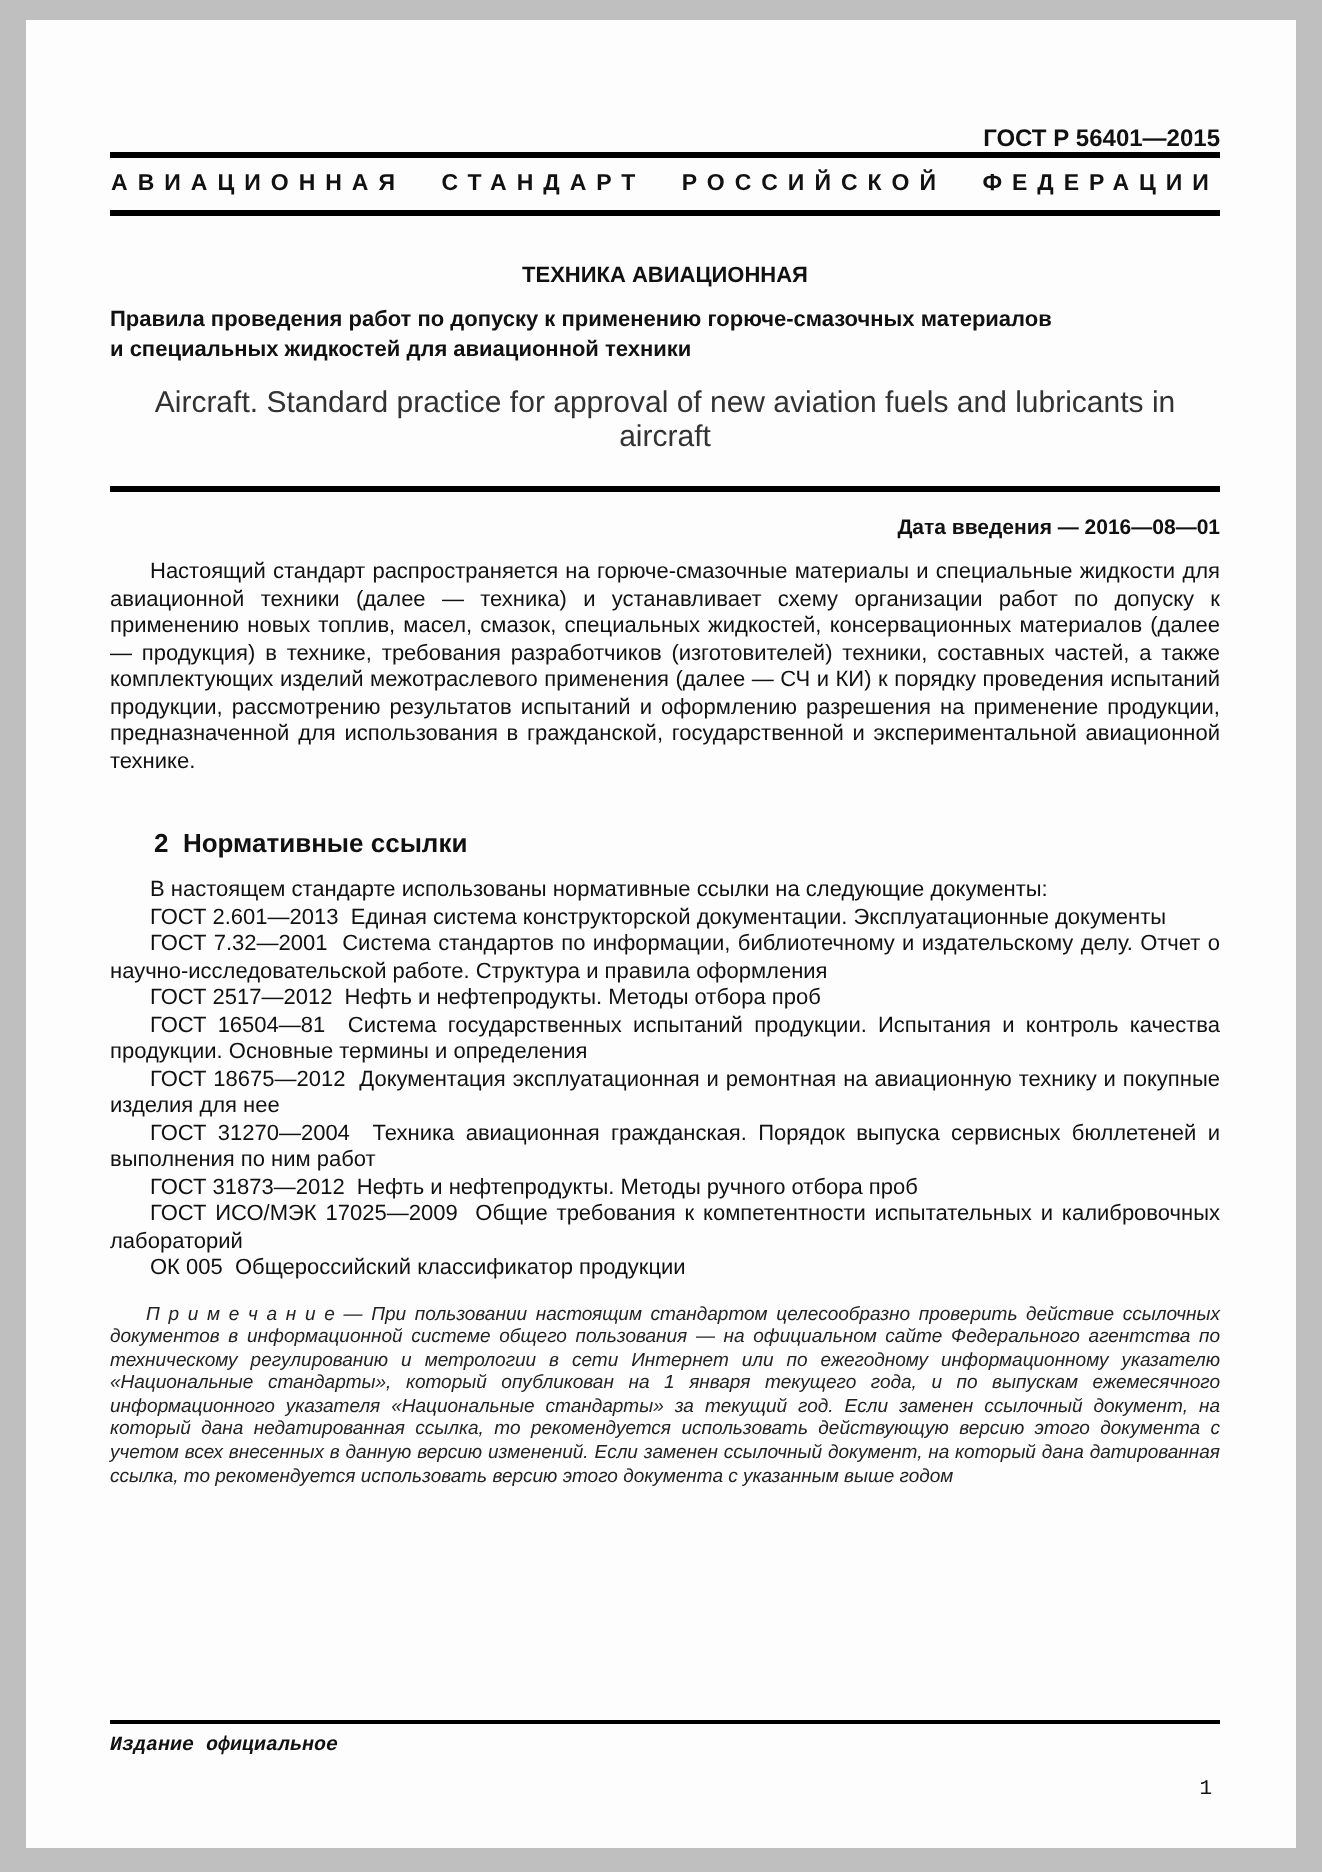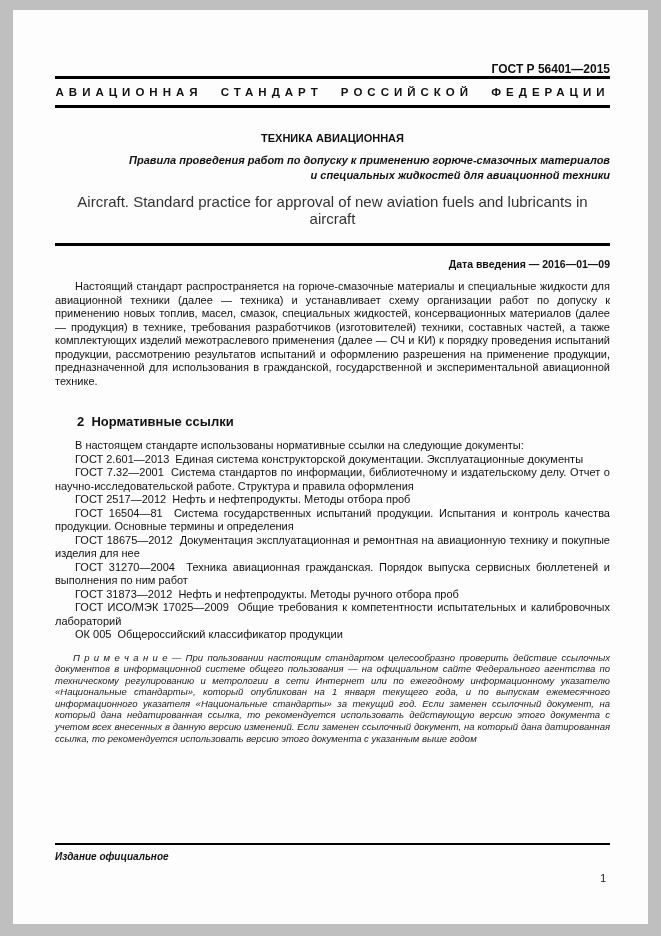--- a/index.html
+++ b/index.html
@@ -34,25 +34,24 @@
     white-space: nowrap;
   }
   .category {
     margin-top: 24px;
     text-align: center;
     font-weight: bold;
     font-size: 11px;
   }
   .doc-title {
     margin-top: 9px;
-    text-align: right;
+    text-align: left;
     font-weight: bold;
     font-size: 11px;
     line-height: 15px;
-    font-style: italic;
   }
   .doc-title-en {
     margin-top: 10px;
     text-align: center;
     font-size: 15px;
     color: #333;
   }
   .sep { margin-top: 16px; }
   .effective-date {
     margin-top: 12px;
@@ -92,21 +91,22 @@
     font-size: 9.5px;
     line-height: 11.6px;
     text-align: justify;
     text-indent: 18px;
     color: #222;
     font-style: italic;
   }
   .footer {
     position: absolute;
     left: 42px; right: 38px;
-    top: 833px;
+    top: 850px;
+    font-family: Liberation Mono, monospace;
   }
   .footer-rule { height: 1.5px; background: #000; }
   .edition-note {
     margin-top: 6px;
     font-weight: bold;
     font-style: italic;
     font-size: 10px;
   }
   .page-number {
     margin-top: 10px;
@@ -130,21 +130,21 @@
 
   <div class="doc-title">
     <div>Правила проведения работ по допуску к применению горюче-смазочных материалов</div>
     <div>и специальных жидкостей для авиационной техники</div>
   </div>
 
   <div class="doc-title-en">Aircraft. Standard practice for approval of new aviation fuels and lubricants in aircraft</div>
 
   <div class="rule sep"></div>
 
-  <div class="effective-date">Дата введения — 2016—01—09</div>
+  <div class="effective-date">Дата введения — 2016—08—01</div>
 
 
   <p class="body-text">Настоящий стандарт распространяется на горюче-смазочные материалы и специальные жидкости для авиационной техники (далее — техника) и устанавливает схему организации работ по допуску к применению новых топлив, масел, смазок, специальных жидкостей, консервационных материалов (далее — продукция) в технике, требования разработчиков (изготовителей) техники, составных частей, а также комплектующих изделий межотраслевого применения (далее — СЧ и КИ) к порядку проведения испытаний продукции, рассмотрению результатов испытаний и оформлению разрешения на применение продукции, предназначенной для использования в гражданской, государственной и экспериментальной авиационной технике.</p>
 
   <div class="section-heading">2&nbsp;&nbsp;Нормативные ссылки</div>
 
   <p class="intro-text">В настоящем стандарте использованы нормативные ссылки на следующие документы:</p>
 
   <div>
     <p class="ref">ГОСТ 2.601—2013&nbsp;&nbsp;Единая система конструкторской документации. Эксплуатационные документы</p>

